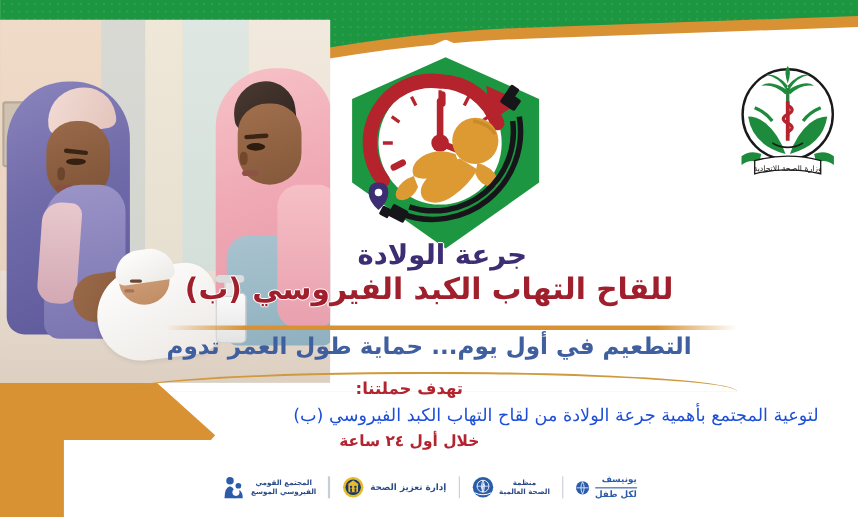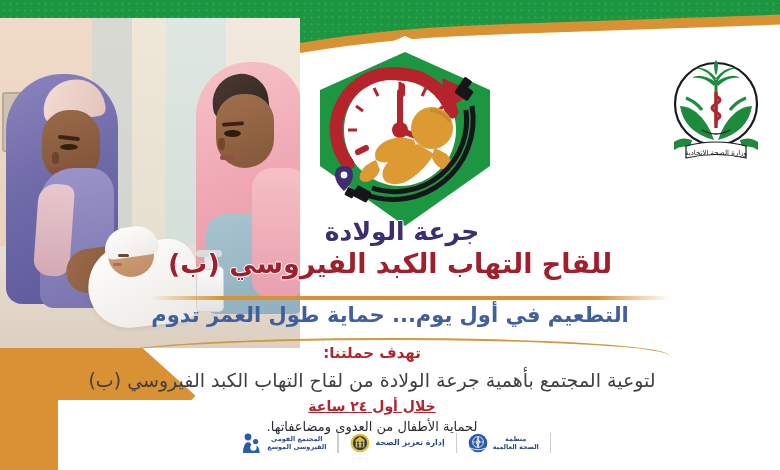--- a/index.html
+++ b/index.html
@@ -176,22 +176,22 @@
     font-size:21px;font-weight:bold;color:#3f5f9e;line-height:1.25;
   }
 
   
   .arc-rule{
     position:absolute;left:110px;top:338px;width:560px;height:16px;
     border-top:2px solid #cf9a3c;border-radius:50% 50% 0 0 / 100% 100% 0 0;
   }
   .body-block{position:absolute;left:0;top:342px;width:744px;text-align:center;}
   .goal-head{font-size:15px;font-weight:bold;color:#b3242f;line-height:1.5;}
-  .goal-l1{font-size:19px;color:#404040;line-height:1.6;}
-  .goal-hours{font-size:14px;font-weight:bold;color:#b3242f;line-height:1.6;text-decoration:underline;}
+  .goal-l1{font-size:16px;color:#1d4ed8;line-height:1.6;text-align:right;}
+  .goal-hours{font-size:14px;font-weight:bold;color:#b3242f;line-height:1.6;}
   .goal-l3{font-size:13px;color:#2b2b33;line-height:1.6;}
 
   
   .footer{
     position:absolute;left:0;bottom:6px;width:780px;height:42px;
     display:flex;align-items:center;justify-content:center;gap:0;
   }
   .f-item{display:flex;align-items:center;gap:5px;padding:0 11px;height:34px;}
   .f-sep{width:1px;height:20px;background:#c9cdd4;}
   .f-txt{font-size:7px;color:#2a4a8a;line-height:1.25;text-align:center;font-weight:bold;}
@@ -331,25 +331,35 @@
   </div>
 
   <div class="gold-rule"></div>
   <div class="slogan">التطعيم في أول يوم... حماية طول العمر تدوم</div>
 
   <div class="arc-rule"></div>
   <div class="body-block">
     <div class="goal-head">تهدف حملتنا:</div>
     <div class="goal-l1">لتوعية المجتمع بأهمية جرعة الولادة من لقاح التهاب الكبد الفيروسي (ب)</div>
     <div class="goal-hours">خلال أول ٢٤ ساعة</div>
-    <div class="goal-l3">لحماية الأطفال من العدوى ومضاعفاتها.</div>
   </div>
 
   <div class="footer">
 
+    <div class="f-item">
+      <div>
+        <div class="unicef-txt">يونيسف</div>
+        <div class="unicef-rule"></div>
+        <div class="unicef-txt">لكل طفل</div>
+      </div>
+      <svg width="13" height="13" viewBox="0 0 13 13">
+        <circle cx="6.5" cy="6.5" r="6" fill="#2a5caa"></circle>
+        <path d="M1 6.5 H12 M6.5 .8 Q9.4 6.5 6.5 12.2 M6.5 .8 Q3.6 6.5 6.5 12.2" stroke="#fff" stroke-width=".7" fill="none"></path>
+      </svg>
+    </div>
 
     <div class="f-sep"></div>
 
     <div class="f-item">
       <div class="f-txt two">
         <div>منظمة</div>
         <div>الصحة العالمية</div>
       </div>
       <svg width="20" height="20" viewBox="0 0 20 20">
         <circle cx="10" cy="10" r="9.3" fill="#2a5caa"></circle>

